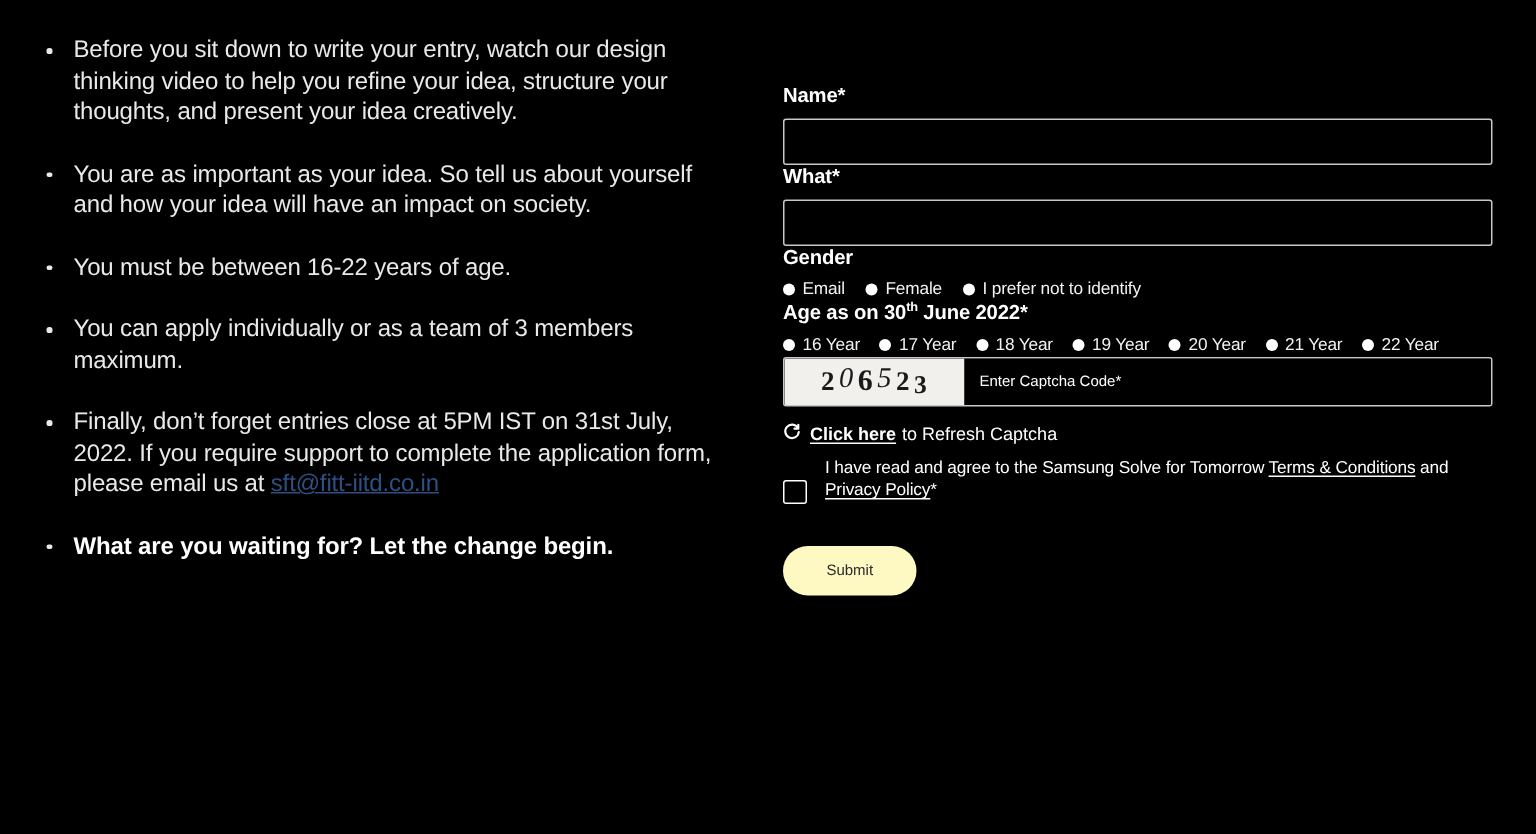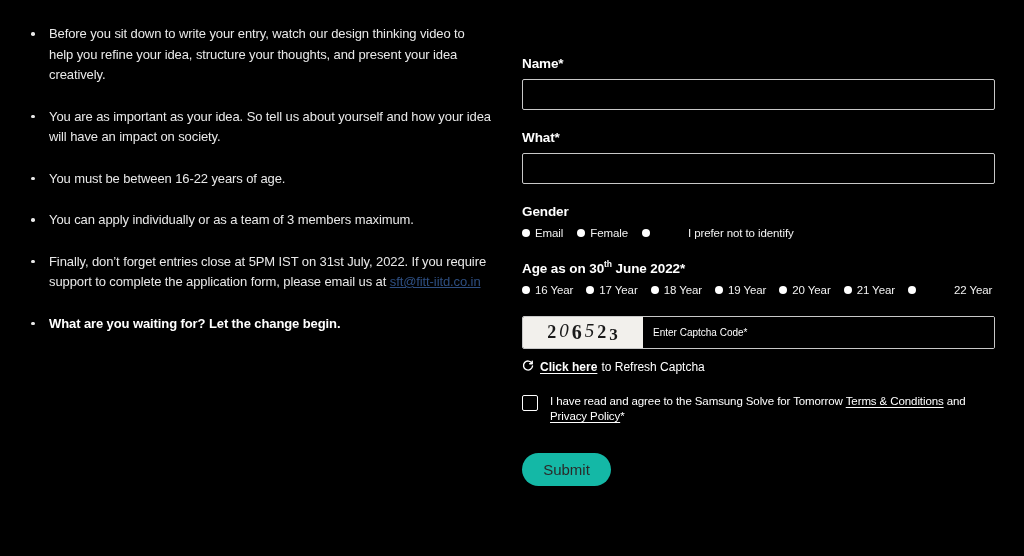--- a/index.html
+++ b/index.html
@@ -20,21 +20,21 @@
   .left-col {
     width: 512px;
     padding: 24px 20px 0 30px;
   }
   .bullet-list { list-style: none; }
   .bullet-item {
     position: relative;
     padding-left: 19px;
     margin-bottom: 21px;
     color: #e9e9e9;
-    font-size: 13px;
+    font-size: 16px;
     line-height: 20.5px;
     letter-spacing: -0.1px;
   }
   .bullet-item::before {
     content: "";
     position: absolute;
     left: 1px; top: 8px;
     width: 3.5px; height: 3.5px;
     border-radius: 50%;
     background: #e9e9e9;
@@ -65,36 +65,36 @@
     height: 31px;
     background: #000000;
     border: 1px solid #c8c8c8;
     border-radius: 2px;
     color: #ffffff;
     font-family: "Liberation Sans", sans-serif;
     font-size: 13px;
     padding: 0 8px;
     outline: none;
   }
-  .block-gap { margin-bottom: 20px; }
+  .block-gap { }
 
   
   .radio-row {
     display: flex;
     align-items: center;
     flex-wrap: nowrap;
     margin-top: 2px;
   }
   .radio-opt {
     display: flex;
     align-items: center;
     margin-right: 14px;
     white-space: nowrap;
   }
-  .radio-opt:last-child { margin-right: 0; gap: 33px; }
+  .radio-opt:last-child { margin-right: 0; }
   .radio-dot {
     width: 8px; height: 8px;
     border-radius: 50%;
     background: #ffffff;
     margin-right: 5px;
     flex: 0 0 auto;
   }
   .radio-text {
     color: #f2f2f2;
     font-size: 11.5px;
@@ -163,22 +163,22 @@
     text-underline-offset: 2px;
     font-weight: bold;
     margin-right: 4px;
     color: #ffffff;
   }
   .refresh-tail { color: #ffffff; }
 
   
   .terms-row {
     display: flex;
-    align-items: flex-start;
-    margin-top: 20px;
+    align-items: flex-end;
+    margin-top: 9px;
   }
   .checkbox {
     width: 16px; height: 16px;
     border: 1px solid #ffffff;
     border-radius: 2px;
     background: #000000;
     margin-right: 12px;
     margin-top: 1px;
     flex: 0 0 auto;
   }
@@ -192,24 +192,24 @@
   .terms-text u {
     text-decoration: underline;
     text-underline-offset: 2px;
   }
 
   .submit-btn {
     margin-top: 28px;
     width: 89px; height: 33px;
     border: none;
     border-radius: 17px;
-    background: #14b8a6;
+    background: #fef9c3;
     color: #2a2a2a;
     font-family: "Liberation Sans", sans-serif;
-    font-size: 15px;
+    font-size: 10px;
     cursor: pointer;
   }
 </style>
 </head>
 <body>
 
 <div class="page">
 
   <div class="left-col">
     <ul class="bullet-list">

